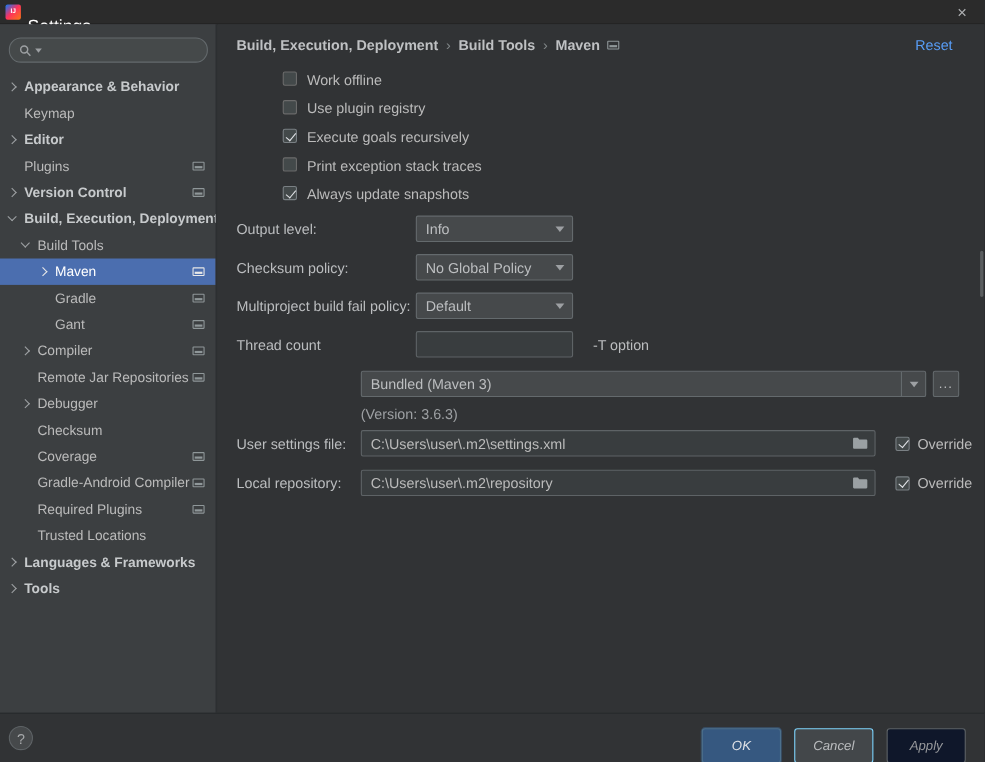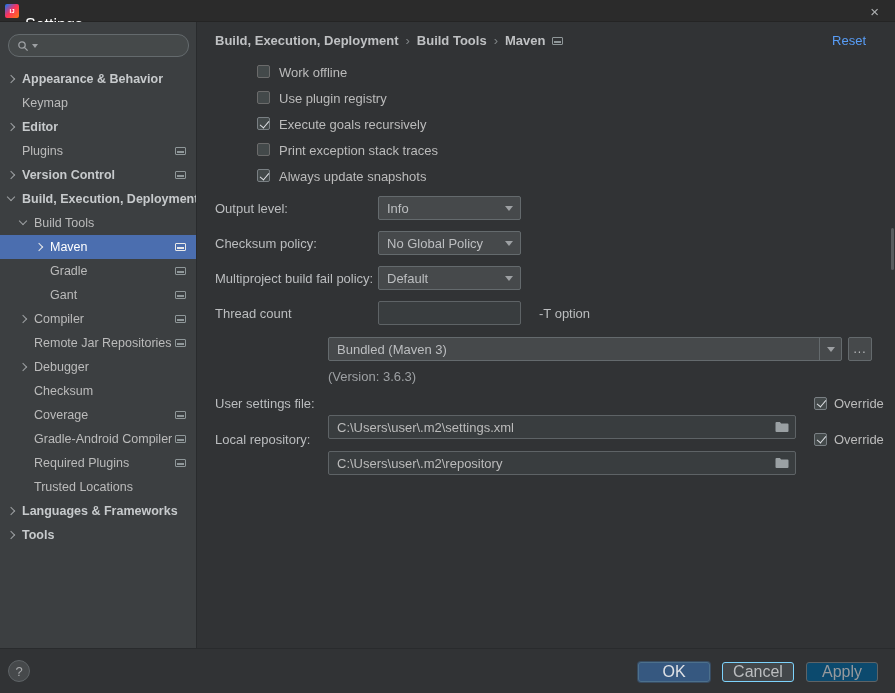--- a/index.html
+++ b/index.html
@@ -52,30 +52,30 @@
   .arr { position:absolute; right:7px; top:9px; width:0; height:0; border-left:4px solid transparent; border-right:4px solid transparent; border-top:5px solid #9da0a3; }
   .tfield { position:absolute; left:180px; width:143px; height:24px; background:#393d3f; border:1px solid #5e6366; border-radius:2px; color:#bbb; padding:0 8px; font-family:"Liberation Sans",sans-serif; font-size:13px; outline:none; }
   .suffix { position:absolute; left:341px; height:24px; display:flex; align-items:center; color:#bbbdbf; }
 
   .combo { position:absolute; left:130px; width:514px; height:24px; background:#46494b; border:1px solid #646a6d; border-radius:2px; display:flex; align-items:center; padding:0 30px 0 8px; color:#bcbec0; cursor:pointer; }
   .combo .arrbox { position:absolute; right:0; top:0; width:22px; height:22px; border-left:1px solid #646a6d; display:flex; align-items:center; justify-content:center; }
   .combo .arrbox .tri { width:0; height:0; border-left:4px solid transparent; border-right:4px solid transparent; border-top:5px solid #9da0a3; }
   .dots-btn { position:absolute; left:650px; width:24px; height:24px; background:#46494b; border:1px solid #646a6d; border-radius:2px; color:#bcbec0; display:flex; align-items:center; justify-content:center; cursor:pointer; font-size:12px; letter-spacing:1px; }
   .note { position:absolute; left:130px; color:#9da0a3; }
 
-  .pathfield { position:absolute; left:130px; width:468px; height:24px; background:#393d3f; border:1px solid #5e6366; border-radius:2px; display:flex; align-items:center; padding:0 26px 0 8px; color:#bbb; cursor:text;margin-top:24px; }
+  .pathfield { position:absolute; left:130px; width:468px; height:24px; background:#393d3f; border:1px solid #5e6366; border-radius:2px; display:flex; align-items:center; padding:0 26px 0 8px; color:#bbb; cursor:text; }
   .folder-ic { position:absolute; right:6px; top:5px; }
   .ovr { position:absolute; left:616px; height:24px; display:flex; align-items:center; gap:7px; }
 
   
   .footer { position:absolute; left:0; right:0; bottom:0; height:45px; background:#313335; border-top:1px solid #292b2d; }
-  .btn { position:absolute; top:13px; height:20px; width:72px; border-radius:3px; display:flex; align-items:center; justify-content:center; font-size:16px; cursor:pointer; }
+  .btn { position:absolute; top:13px; height:32px; width:72px; border-radius:3px; display:flex; align-items:center; justify-content:center; font-size:12px; cursor:pointer;font-style:italic; }
   .btn-ok { background:#365880; border:1px solid #4c708c; box-shadow:0 0 0 1px rgba(64,105,150,.45); color:#dfe1e5; right:185px; }
   .btn-cancel { background:#43474a; border:1px solid #7dd3fc; color:#bbbdbf; right:101px; }
-  .btn-apply { background:#0c4a6e; border:1px solid #5e6366; color:#97999c; right:17px; }
+  .btn-apply { background:#0f172a; border:1px solid #5e6366; color:#97999c; right:17px; }
   .help-btn { position:absolute; left:8px; top:11px; width:22px; height:22px; background:#46494b; border:1px solid #5e6366; border-radius:50%; display:flex; align-items:center; justify-content:center; color:#a7a9ab; font-size:13px; cursor:pointer; }
 
   .scroll-thumb { position:absolute; right:1px; top:228px; width:3px; height:42px; background:#5a5d5f; border-radius:2px; }
 </style>
 </head>
 <body>
 
 <div class="app">
 
   <div class="titlebar">

